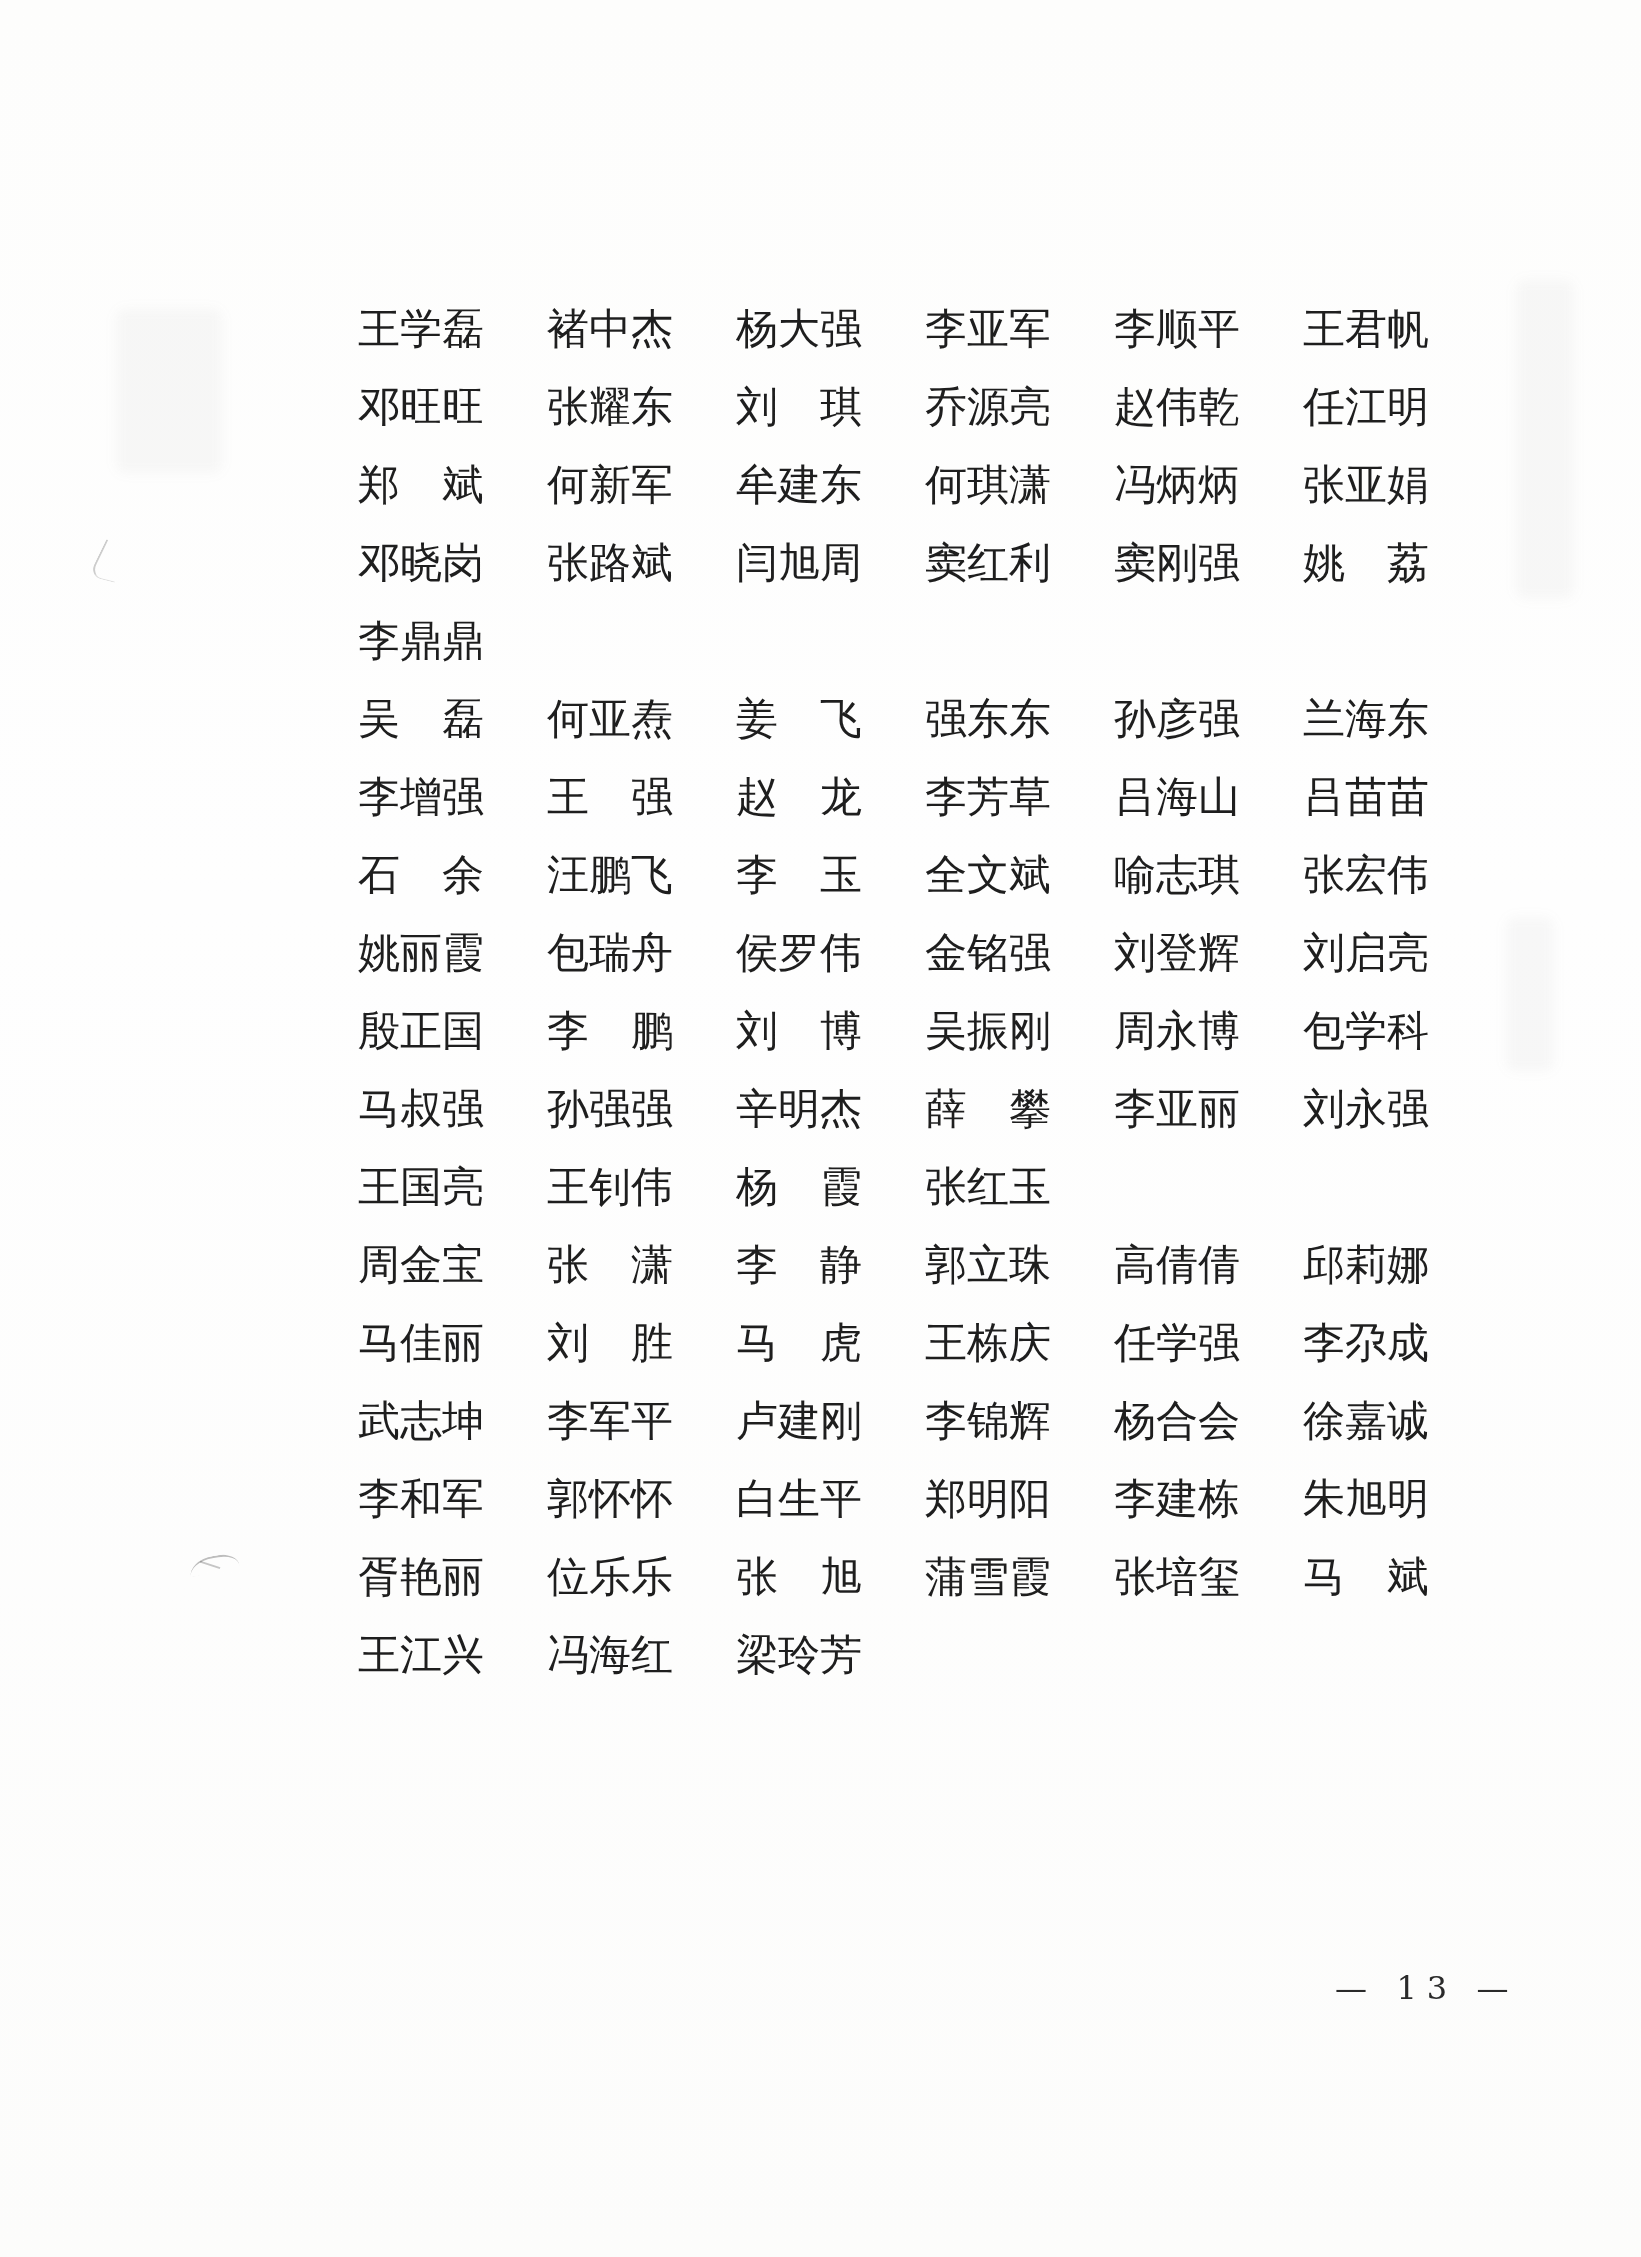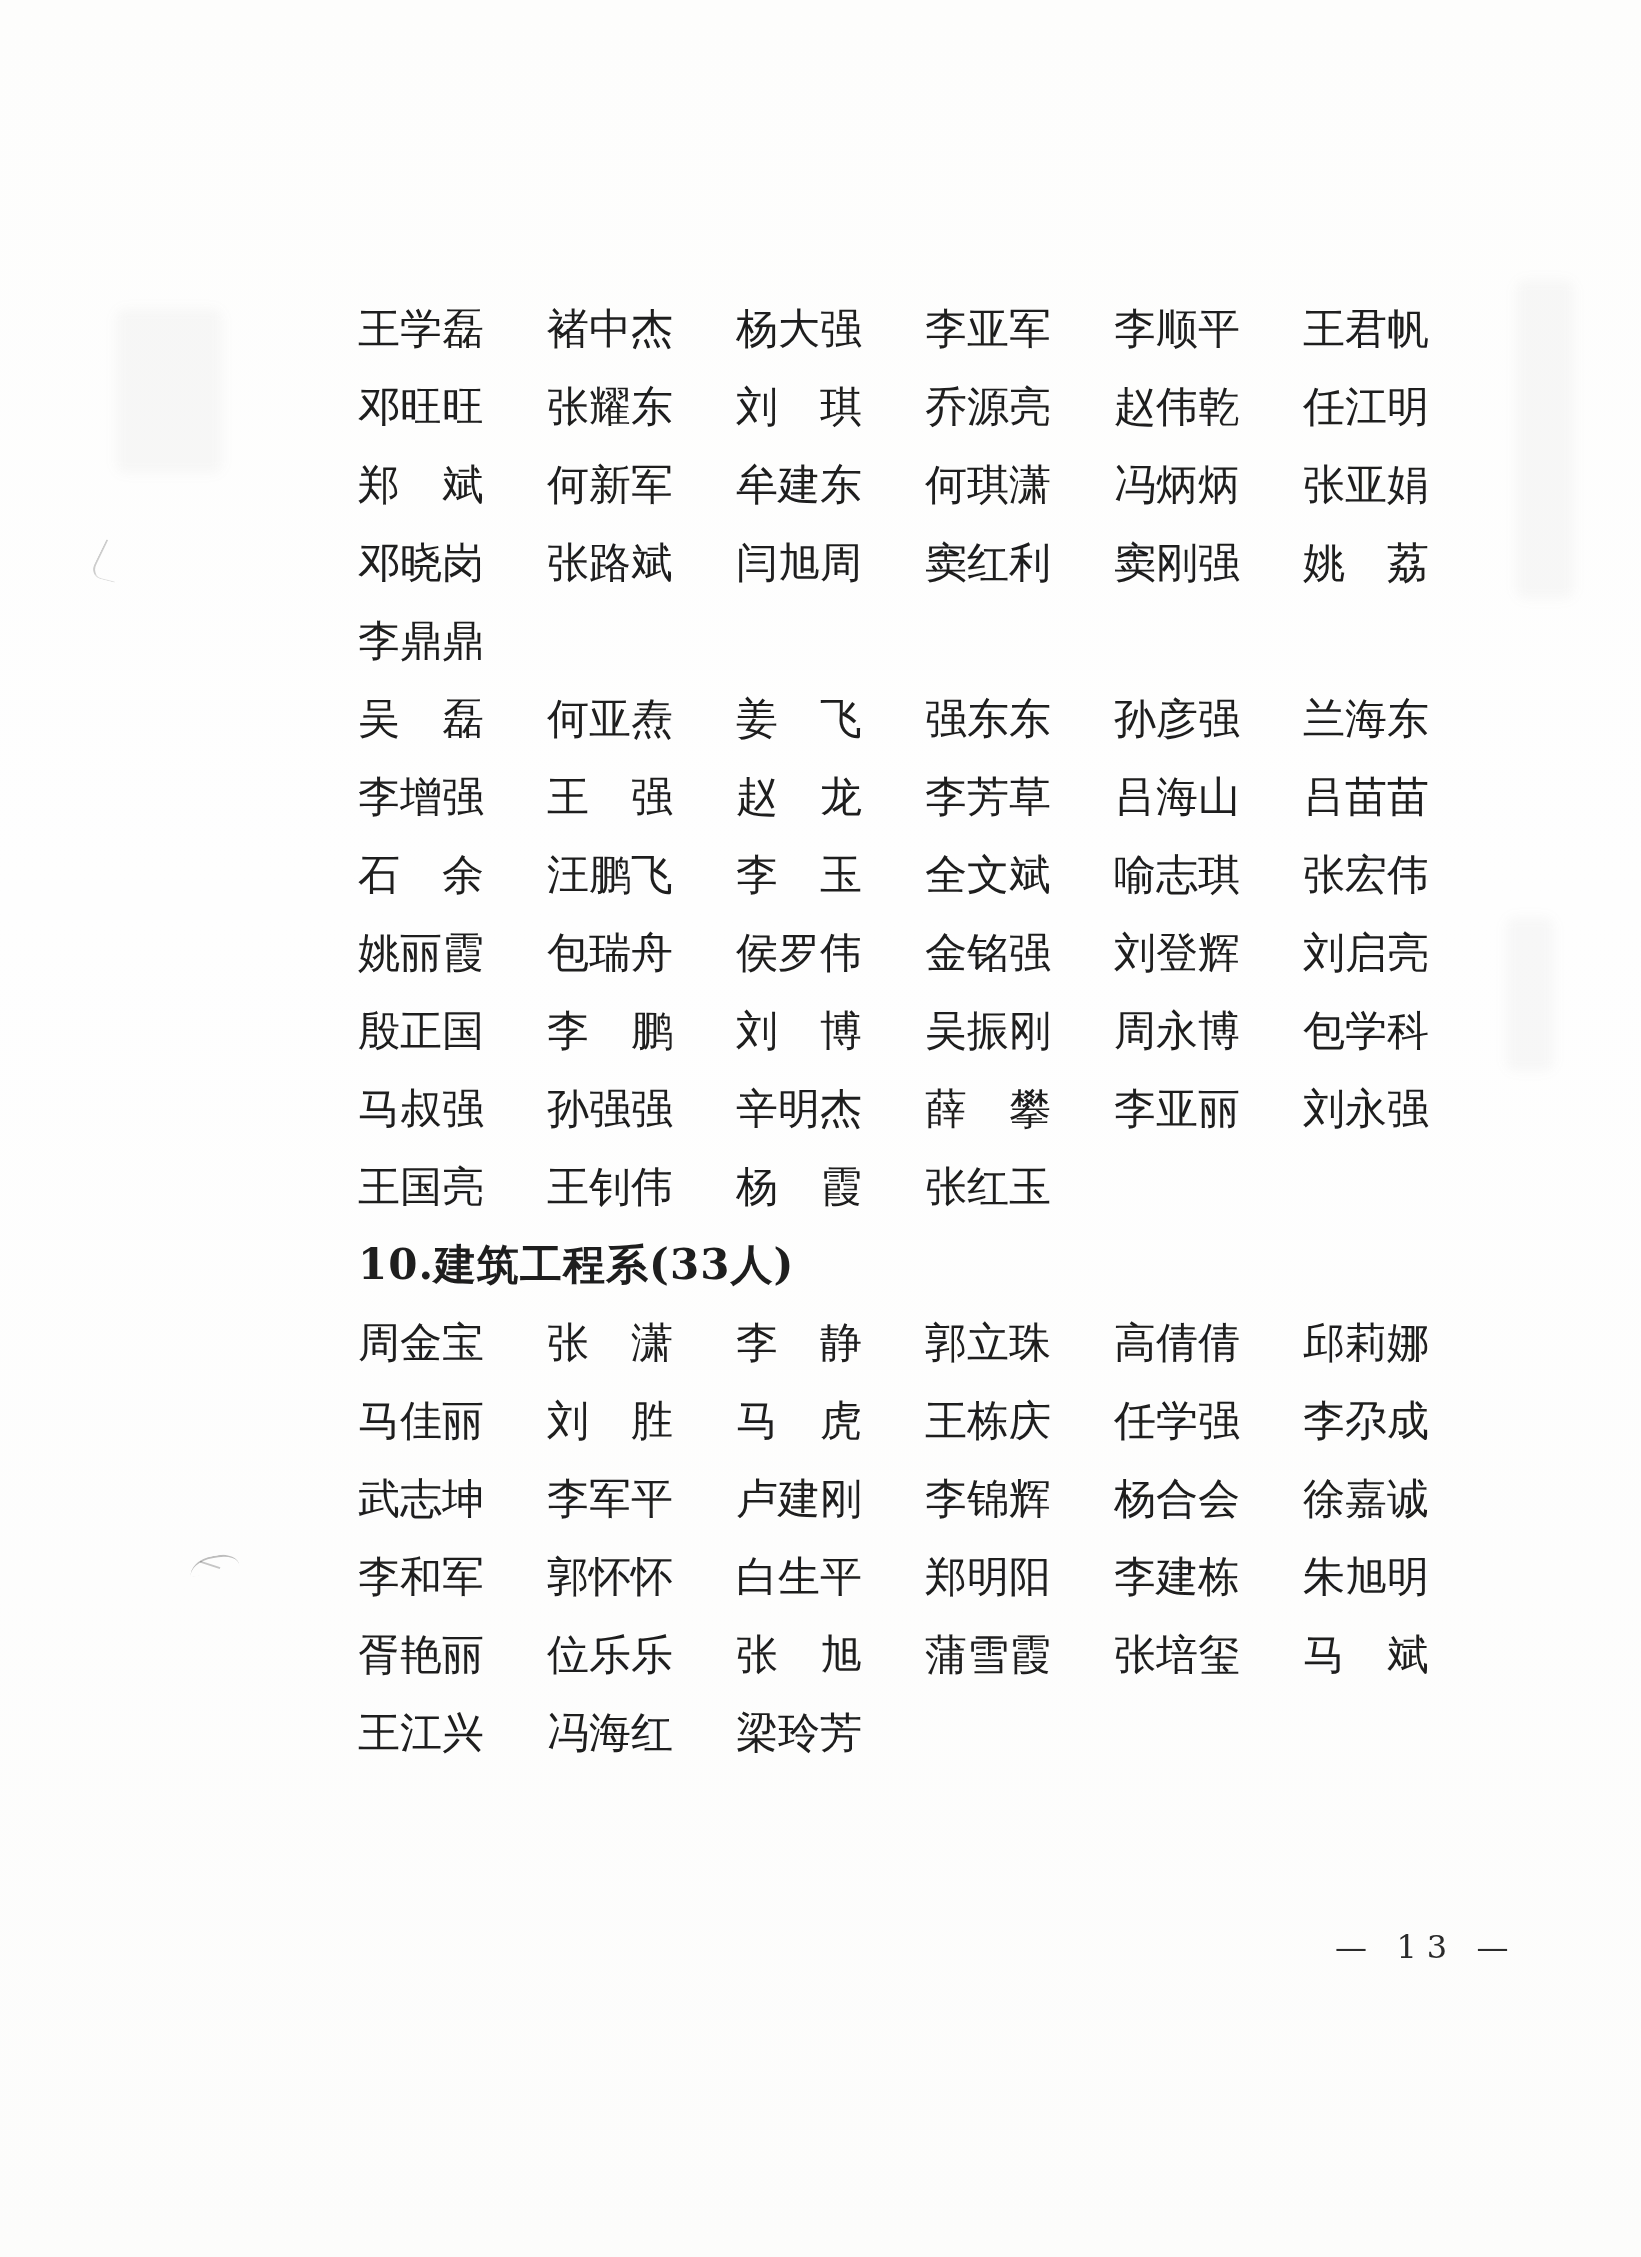--- a/index.html
+++ b/index.html
@@ -38,21 +38,21 @@
   }
   .heading{
     font-weight:bold;
     font-size:42px;
     letter-spacing:1px;
     white-space:nowrap;
   }
   .page-number{
     position:absolute;
     left:1335px;
-    top:1928px;
+    top:1969px;
     font-size:32px;
     letter-spacing:9.7px;
     color:#2a2a2a;
     white-space:nowrap;
   }
   
   .artifact{position:absolute;pointer-events:none;}
   .artifact-1{
     left:97px;top:541px;width:25px;height:39px;
     border-left:2.9px solid rgba(80,80,80,.28);
@@ -419,21 +419,20 @@
         <span class="name">
           <span class="ch">杨</span>
           <span class="ch">霞</span>
         </span>
         <span class="name">
           <span class="ch">张</span>
           <span class="ch">红</span>
           <span class="ch">玉</span>
         </span>
       </div>
-      <div class="row heading">10.建筑工程系(33人)</div>
       <div class="row">
         <span class="name">
           <span class="ch">周</span>
           <span class="ch">金</span>
           <span class="ch">宝</span>
         </span>
         <span class="name">
           <span class="ch">张</span>
           <span class="ch">潇</span>
         </span>

